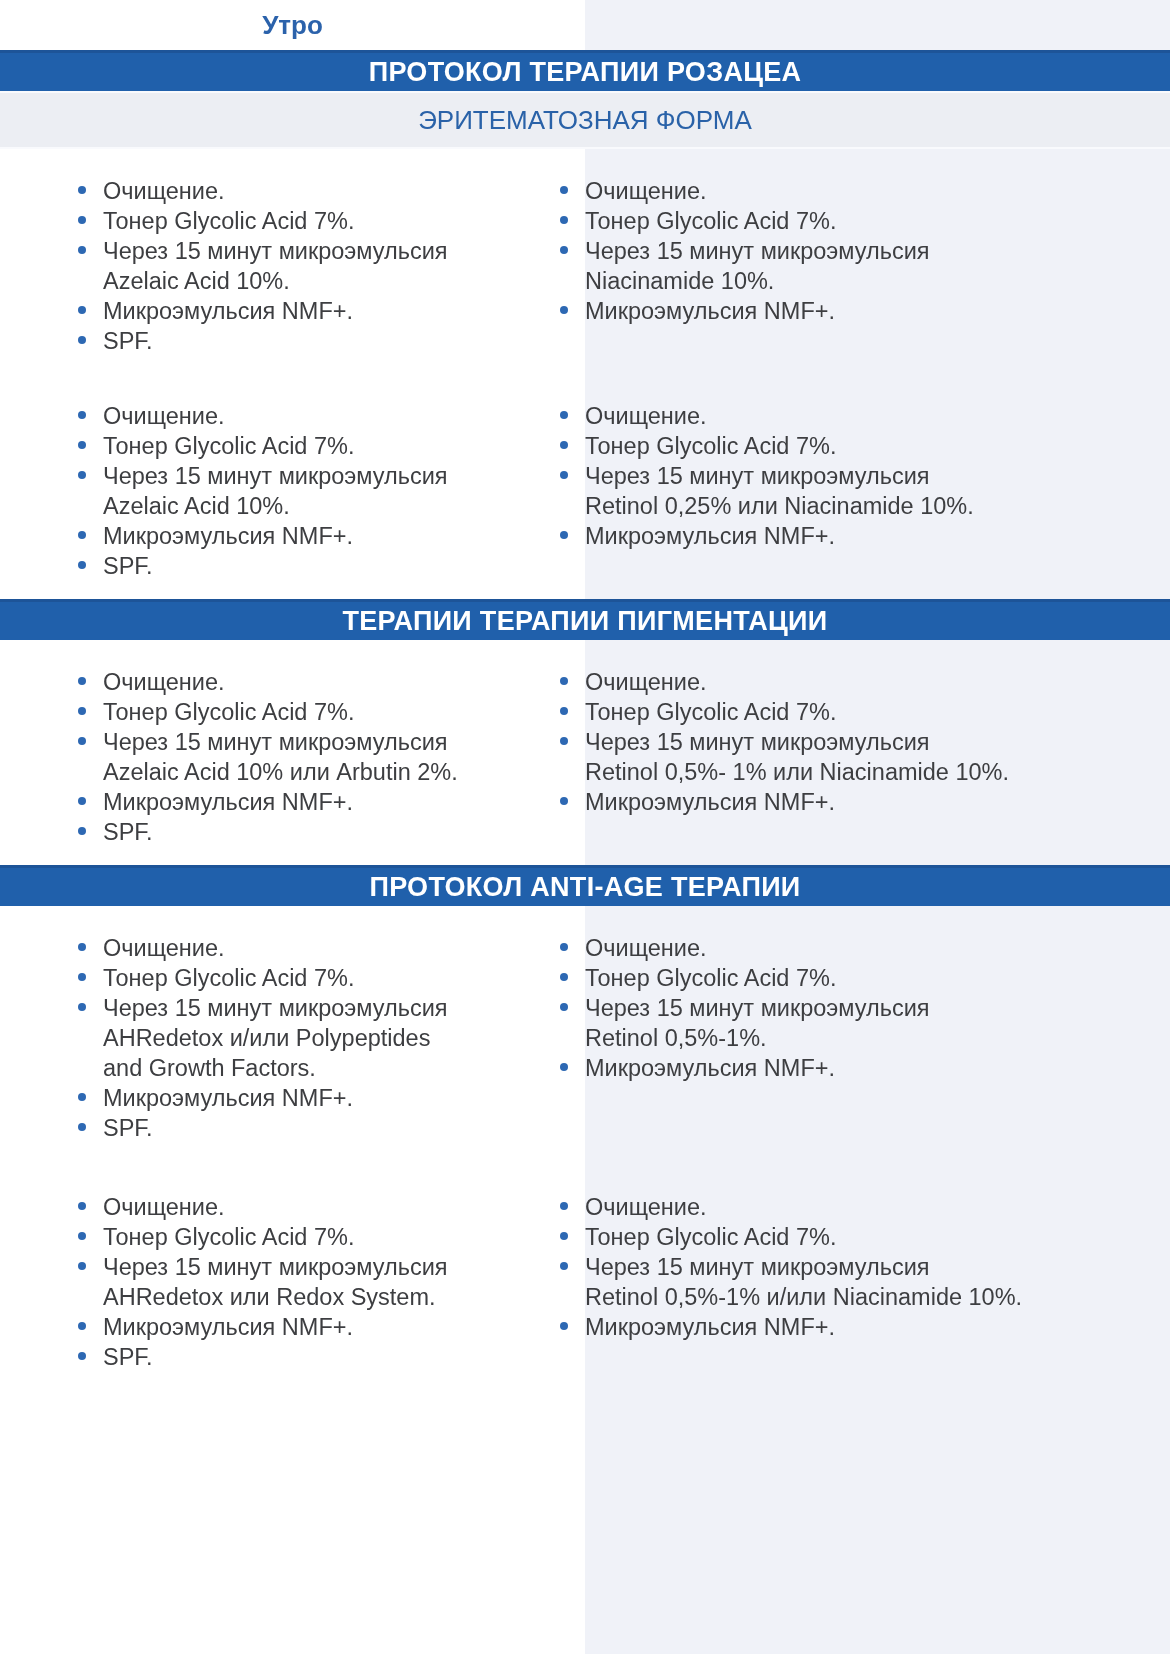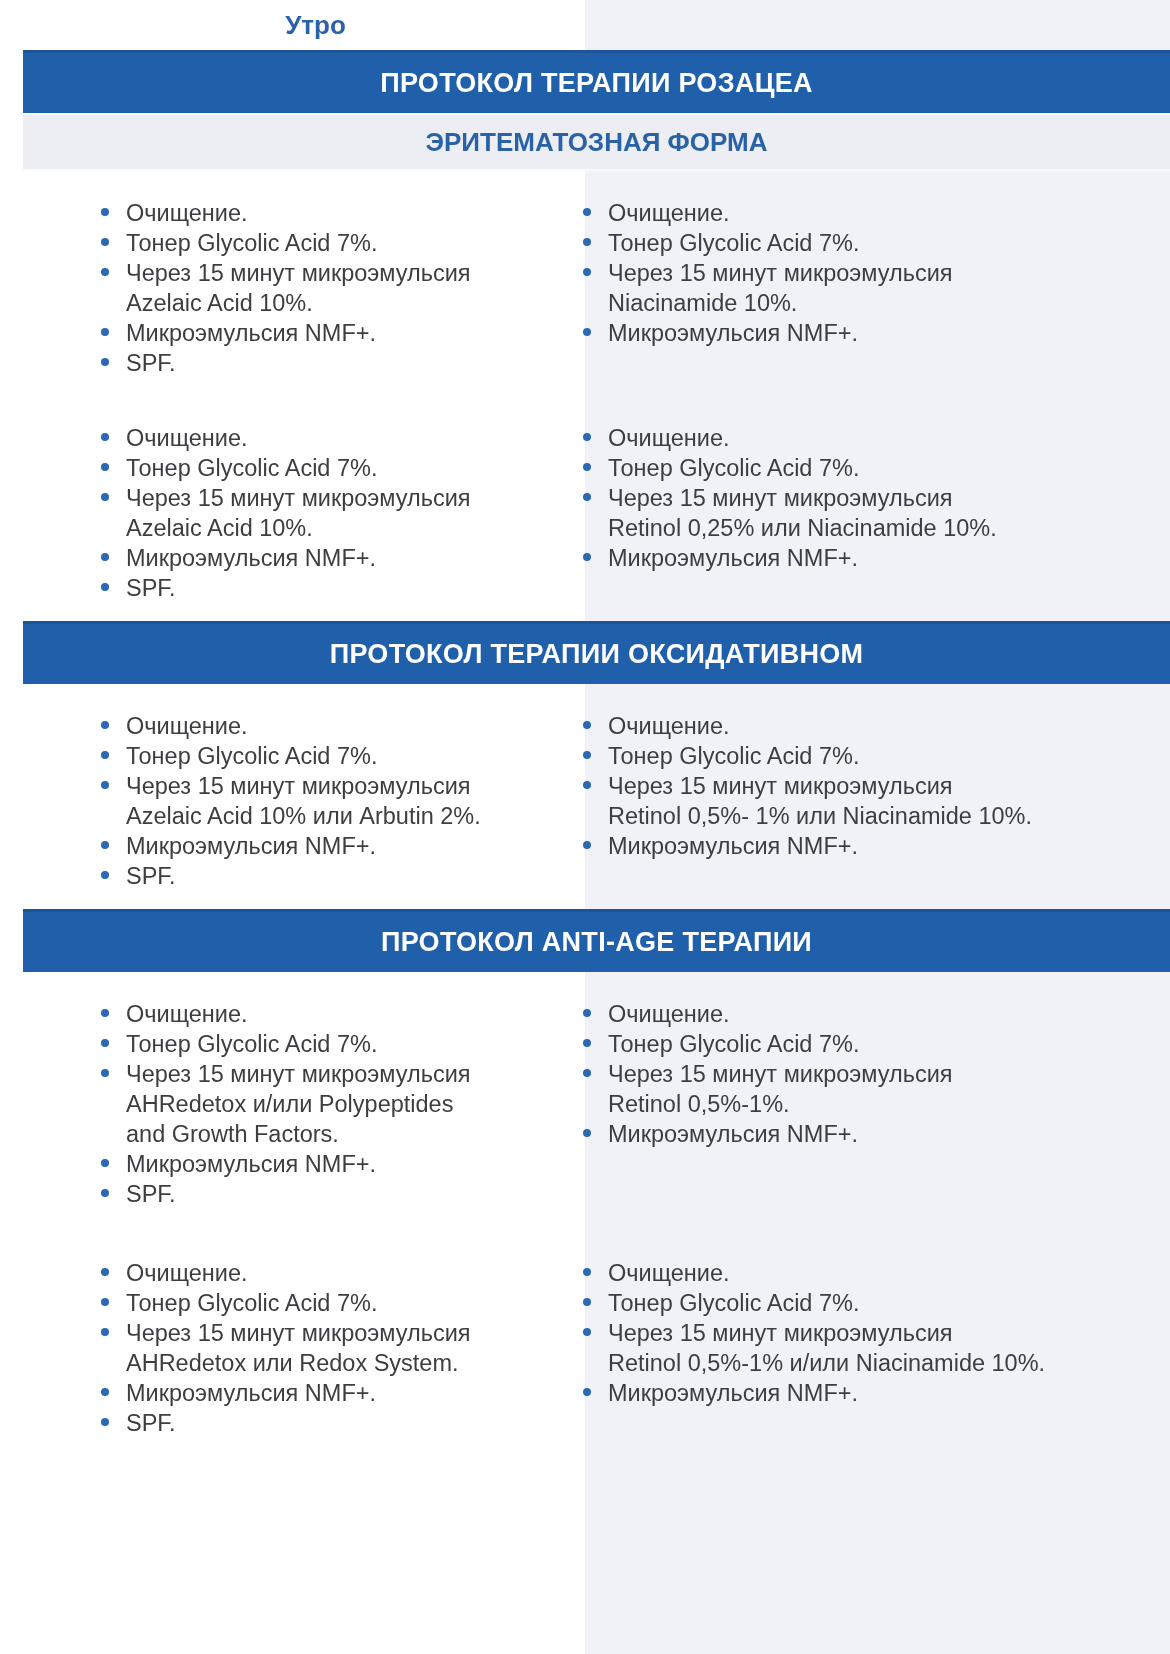--- a/index.html
+++ b/index.html
@@ -10,49 +10,49 @@
     font-family:"Liberation Sans", sans-serif;
     overflow:hidden;
     display:flex; flex-direction:column;
   }
   .right-col-bg {
     position:absolute; left:585px; top:0;
     width:585px; height:100%;
     background:#f0f2f8;
     z-index:0;
   }
-  .stack { position:relative; z-index:1; display:flex; flex-direction:column; height:100%;margin-left:23px; }
+  .stack { position:relative; z-index:1; display:flex; flex-direction:column; height:100%; }
 
   
   .header-row { display:flex; height:50px; align-items:center; flex:0 0 auto; }
   .header-cell {
     width:585px; text-align:center;
     color:#2b62ab; font-weight:700; font-size:26px;
   }
 
   
   .banner {
     flex:0 0 auto;
-    height:63px; box-sizing:border-box;
+    height:41px; box-sizing:border-box;
     background:#2060ab;
     border-top:3px solid #1d5498;
     color:#ffffff; font-weight:700; font-size:27px;
     display:flex; align-items:center; justify-content:center;
     letter-spacing:0.3px;
     text-align:center;
   }
 
   
   .subheader {
     flex:0 0 auto;
     height:58px; box-sizing:border-box;
     background:#eceef3;
     border-top:2px solid #f9fafd;
     border-bottom:2px solid #f9fafd;
-    color:#2a62a8; font-weight:700; font-size:26px;
+    color:#2a62a8; font-weight:400; font-size:26px;
     display:flex; align-items:center; justify-content:center;
     text-align:center;
   }
 
   
   .content-row { display:flex; flex:0 0 auto; }
   .content-row.grow { flex:1 1 auto; }
   .col { width:535px; box-sizing:border-box; }
 
   ul.protocol { list-style:none; margin:0; }
@@ -130,21 +130,21 @@
         <ul class="protocol">
           <li>Очищение.</li>
           <li>Тонер Glycolic Acid 7%.</li>
           <li>Через 15 минут микроэмульсия
 Retinol 0,25% или Niacinamide 10%.</li>
           <li>Микроэмульсия NMF+.</li>
         </ul>
       </div>
     </div>
 
-    <div class="banner">ПРОТОКОЛ ТЕРАПИИ ОКСИДАТИВНОМ</div>
+    <div class="banner">ТЕРАПИИ ТЕРАПИИ ПИГМЕНТАЦИИ</div>
 
     <div class="content-row mh-219">
       <div class="col col-morning">
         <ul class="protocol">
           <li>Очищение.</li>
           <li>Тонер Glycolic Acid 7%.</li>
           <li>Через 15 минут микроэмульсия
 Azelaic Acid 10% или Arbutin 2%.</li>
           <li>Микроэмульсия NMF+.</li>
           <li>SPF.</li>

